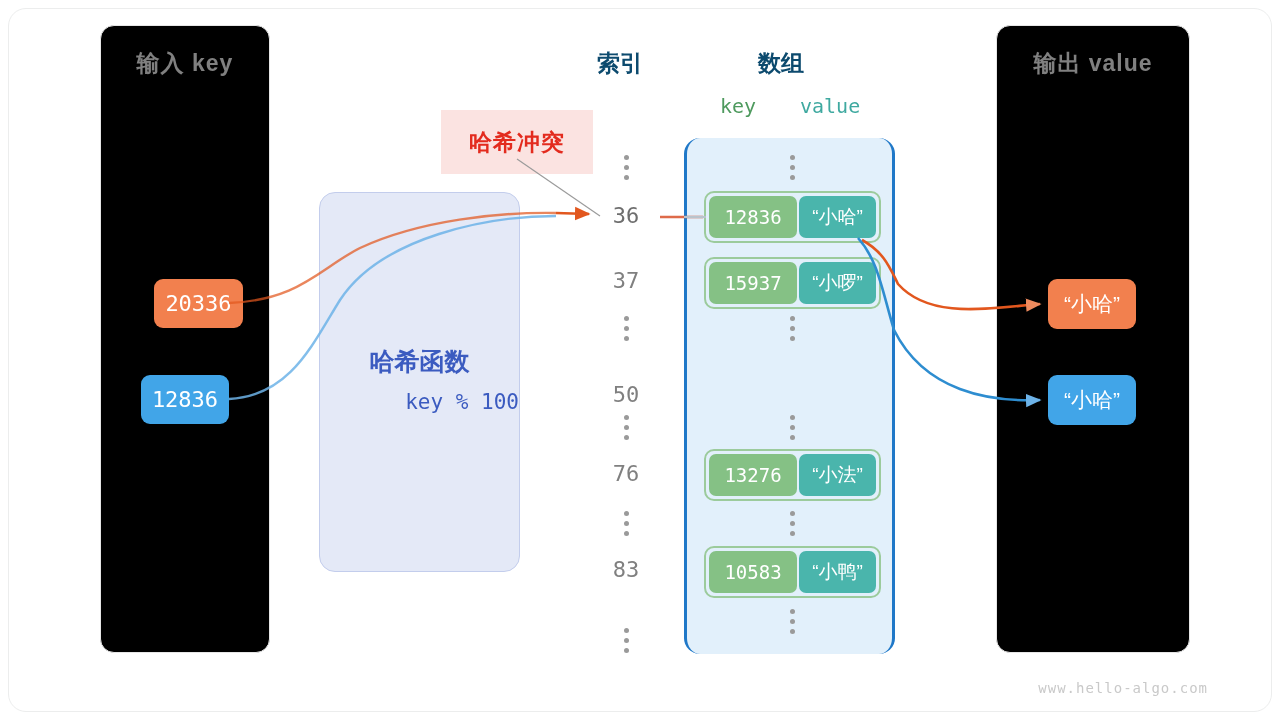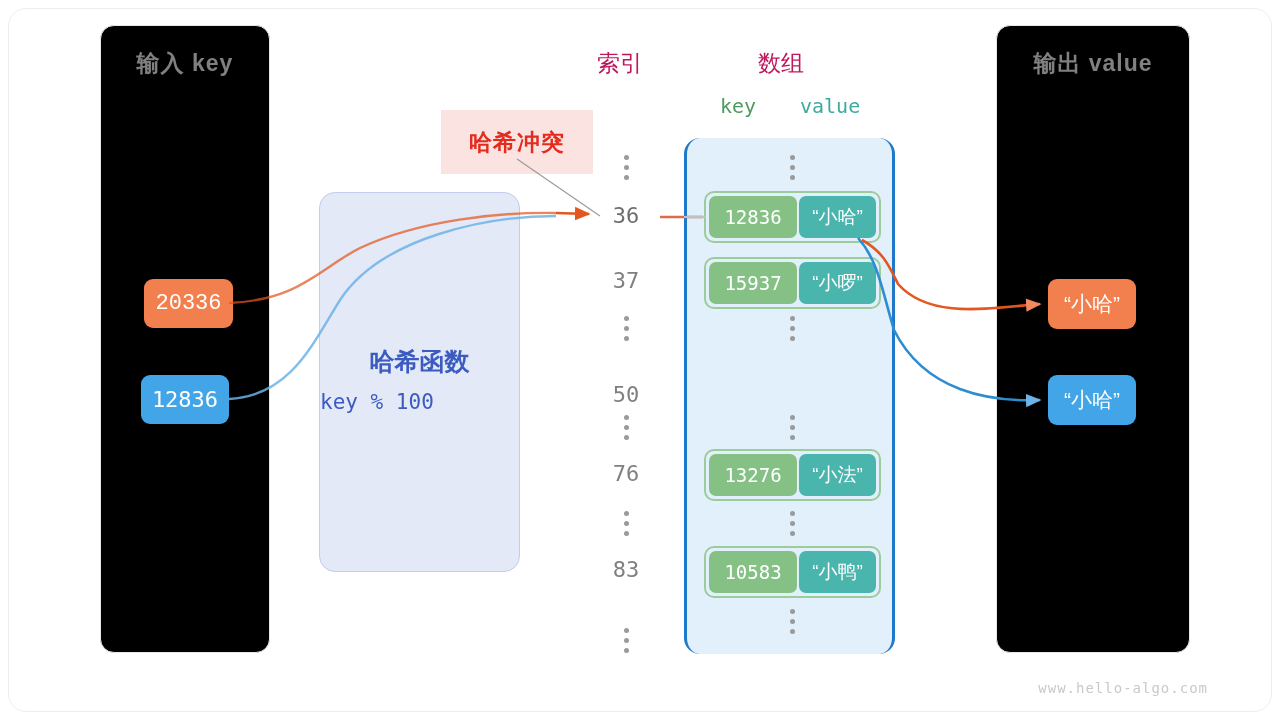--- a/index.html
+++ b/index.html
@@ -51,22 +51,22 @@
     font-weight: bold;
     color: #808080;
     letter-spacing: 1px;
     white-space: nowrap;
   }
 
   
   .col-head {
     position: absolute;
     font-size: 23px;
-    font-weight: normal;
-    color: #be185d;
+    font-weight: bold;
+    color: #0c4a6e;
     white-space: nowrap;
   }
   #head-index { left: 597px; top: 48px; }
   #head-array { left: 758px; top: 48px; }
 
   .kv-head {
     position: absolute;
     top: 94px;
     font-family: "DejaVu Sans Mono", "Liberation Mono", monospace;
     font-size: 20px;
@@ -94,21 +94,21 @@
     text-align: center;
     font-size: 25px;
     font-weight: bold;
     color: #3b5bc0;
     white-space: nowrap;
   }
   #hash-formula {
     position: absolute;
     top: 197px;
     left: 0; right: 0;
-    text-align: left;
+    text-align: right;
     font-family: "DejaVu Sans Mono", "Liberation Mono", monospace;
     font-size: 21px;
     color: #3b5bc0;
     white-space: nowrap;
   }
 
   
   #collision-badge {
     position: absolute;
     left: 441px;
@@ -135,21 +135,21 @@
     box-sizing: border-box;
     border-radius: 9px;
     display: flex;
     align-items: center;
     justify-content: center;
     color: #ffffff;
     font-family: "DejaVu Sans Mono", "Liberation Mono", monospace;
     font-size: 22px;
     white-space: nowrap;
   }
-  #chip-key-0 { left: 144px; top: 279px; width: 89px; height: 49px; background: #f2804e; font-family: Liberation Mono, monospace; }
+  #chip-key-0 { left: 154px; top: 279px; width: 89px; height: 49px; background: #f2804e; }
   #chip-key-1 { left: 141px; top: 375px; width: 88px; height: 49px; background: #41a5e8; }
 
   
   .out-chip {
     position: absolute;
     box-sizing: border-box;
     border-radius: 9px;
     display: flex;
     align-items: center;
     justify-content: center;

